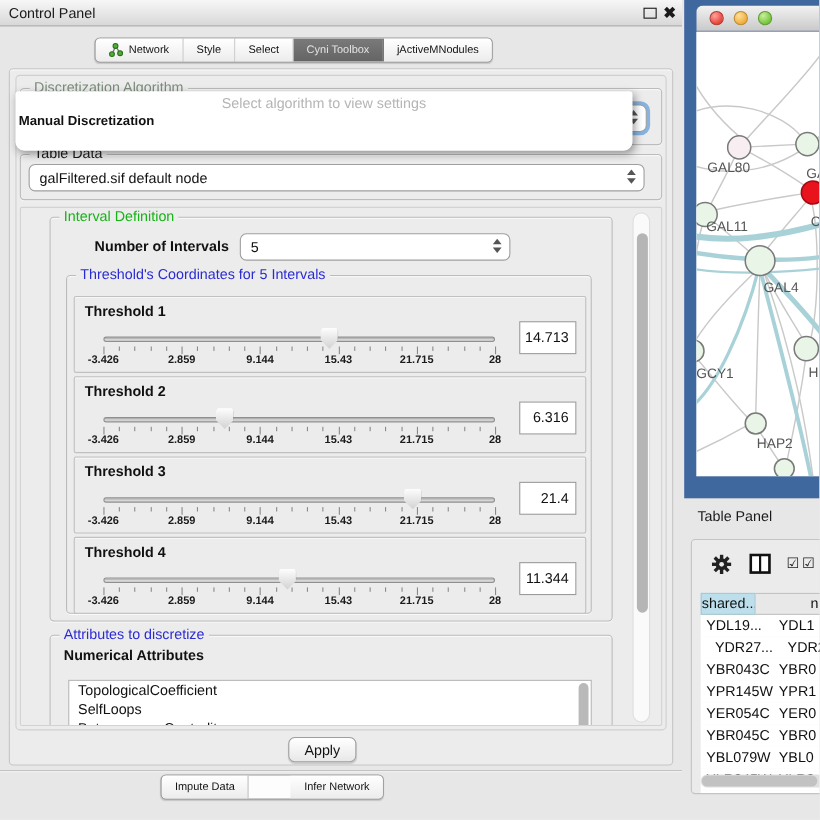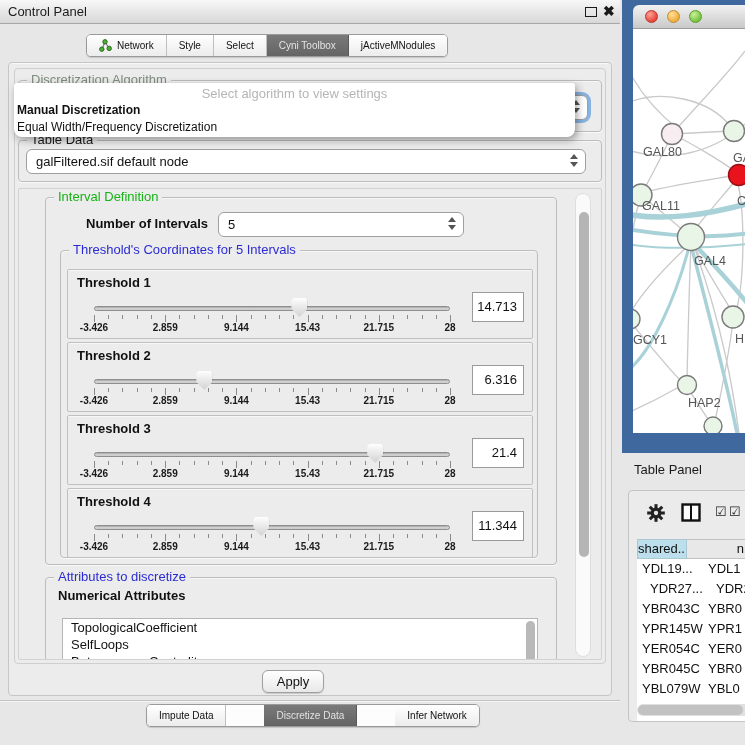--- a/index.html
+++ b/index.html
@@ -165,21 +165,20 @@
   <div class="abs combo focus-ring" style="left:26px; top:95px; width:562px;">
     <span class="stepper">
         <span class="tri-up"></span>
         <span class="tri-down"></span>
       </span>
   </div>
 
   <div class="abs" id="algo-dropdown">
     <div class="abs" id="algo-prompt">Select algorithm to view settings</div>
     <div class="abs algo-opt" style="top:20px; font-weight:bold;">Manual Discretization</div>
-    <div class="abs algo-opt" style="top:37px;">Equal Width/Frequency Discretization</div>
   </div>
 
   <div class="abs groupbox" style="left:18px; top:140px; width:584px; height:42px;">
     <span class="grouplabel" style="color:#1a1a1a;">Table Data</span>
   </div>
   <div class="abs combo" style="left:26px; top:149px; width:560px;">
     <span>galFiltered.sif default node</span>
     <span class="stepper">
         <span class="tri-up"></span>
         <span class="tri-down"></span>
@@ -374,23 +373,20 @@
       <div class="vscroll-thumb" style="left:2.5px; top:18px; width:10px; height:345px;"></div>
     </div>
   </div>
 
   <div class="abs mac-btn" style="left:262px; top:670px; width:62px; height:23px; line-height:21px;">Apply</div>
   <div class="abs" id="bottom-divider"></div>
   <div class="abs segbar" id="bottom-tabs" style="left:146px; top:704px;gap:38px;">
       <div class="seg">
         <span>Impute Data</span>
       </div>
-      <div class="seg selected">
-        <span>Discretize Data</span>
-      </div>
       <div class="seg">
         <span>Infer Network</span>
       </div>
     </div>
 
   <div class="abs" id="net-window">
     <div class="abs" id="net-titlebar">
       <div class="traffic" id="tl-red"></div>
       <div class="traffic" id="tl-yellow"></div>
       <div class="traffic" id="tl-green"></div>

